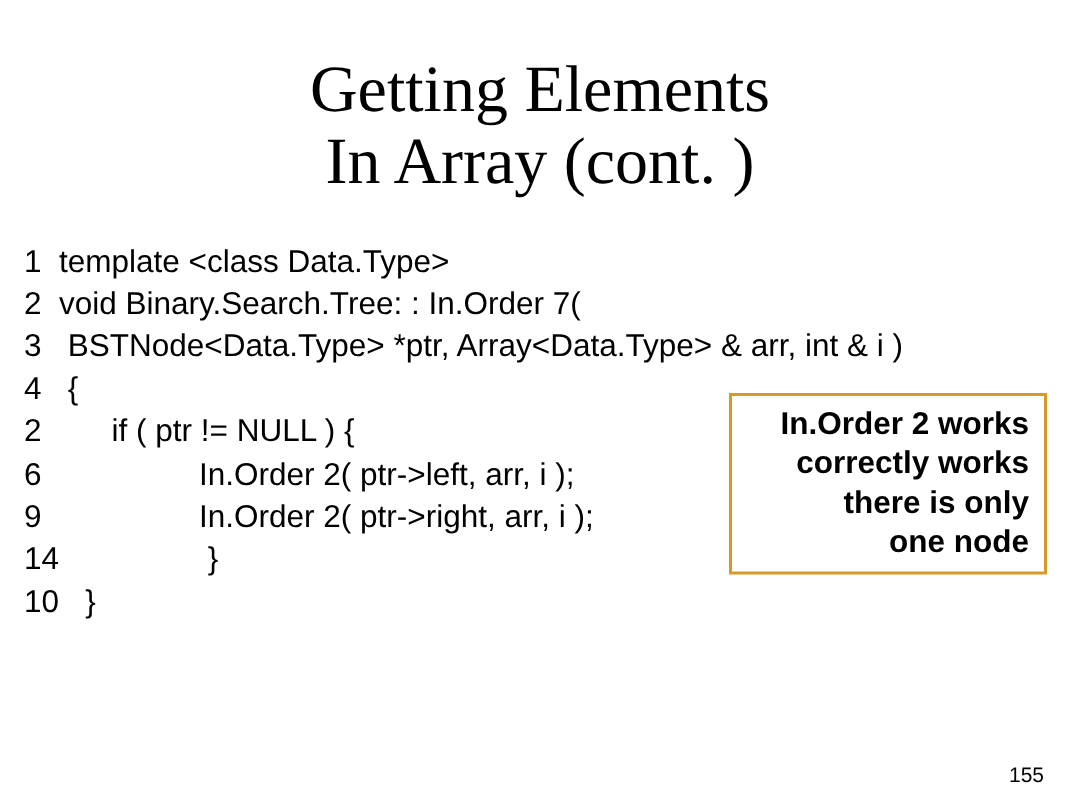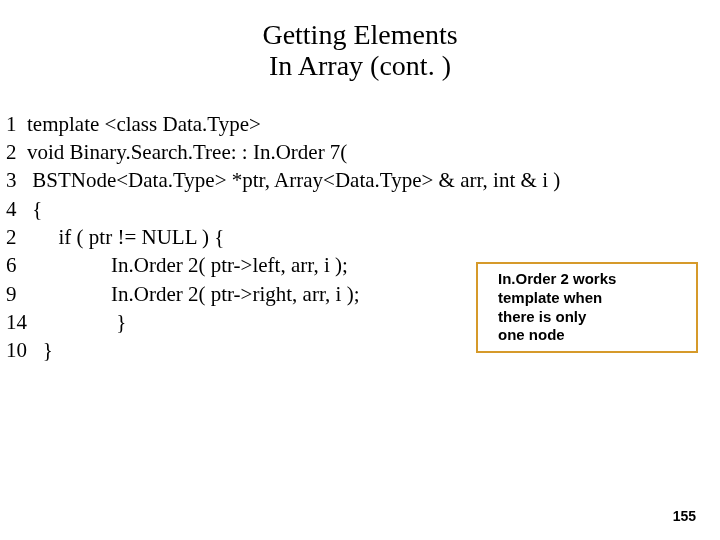--- a/index.html
+++ b/index.html
@@ -7,55 +7,55 @@
     padding: 0;
     width: 720px;
     height: 540px;
     background: #fff;
     font-family: "Times New Roman", Times, serif;
     position: relative;
     overflow: hidden;
   }
   .title {
     text-align: center;
-    font-size: 28px;
+    font-size: 44px;
     line-height: 1.1;
-    margin-top: 20px;
+    margin-top: 36px;
     margin-bottom: 28px;
   }
   .code-area {
-    font-family: Liberation Serif, serif;
+    font-family: Liberation Sans, sans-serif;
     font-size: 21px;
     line-height: 1.35;
-    margin-left: 6px;
+    margin-left: 16px;
     position: relative;
   }
   .code-line {
     white-space: pre;
   }
   .callout {
     position: absolute;
     right: 22px;
     top: 262px;
     border: 2px solid #d69a2a;
-    padding: 6px 10px 6px 20px;
+    padding: 6px 10px 6px 10px;
     font-family: Arial, Helvetica, sans-serif;
-    font-size: 15px;
+    font-size: 21px;
     font-weight: bold;
     line-height: 1.25;
     background: #fff;
     width: 188px;
+    text-align: right;
   }
   .page-num {
     position: absolute;
     bottom: 16px;
     right: 24px;
     font-family: Arial, Helvetica, sans-serif;
     font-size: 14px;
-    font-weight: bold;
   }
 </style>
 </head>
 <body>
 
 <div class="title">
   <span>Getting Elements</span><br>
   <span>In Array (cont. )</span>
 </div>
 
@@ -66,18 +66,18 @@
   <div class="code-line">4   {</div>
   <div class="code-line">2        if ( ptr != NULL ) {</div>
   <div class="code-line">6                  In.Order 2( ptr-&gt;left, arr, i );</div>
   <div class="code-line">9                  In.Order 2( ptr-&gt;right, arr, i );</div>
   <div class="code-line">14                 }</div>
   <div class="code-line">10   }</div>
 </div>
 
 <div class="callout">
   <span>In.Order 2 works</span><br>
-  <span>template when</span><br>
+  <span>correctly works</span><br>
   <span>there is only</span><br>
   <span>one node</span>
 </div>
 
 <div class="page-num">155</div>
 
 </body></html>

